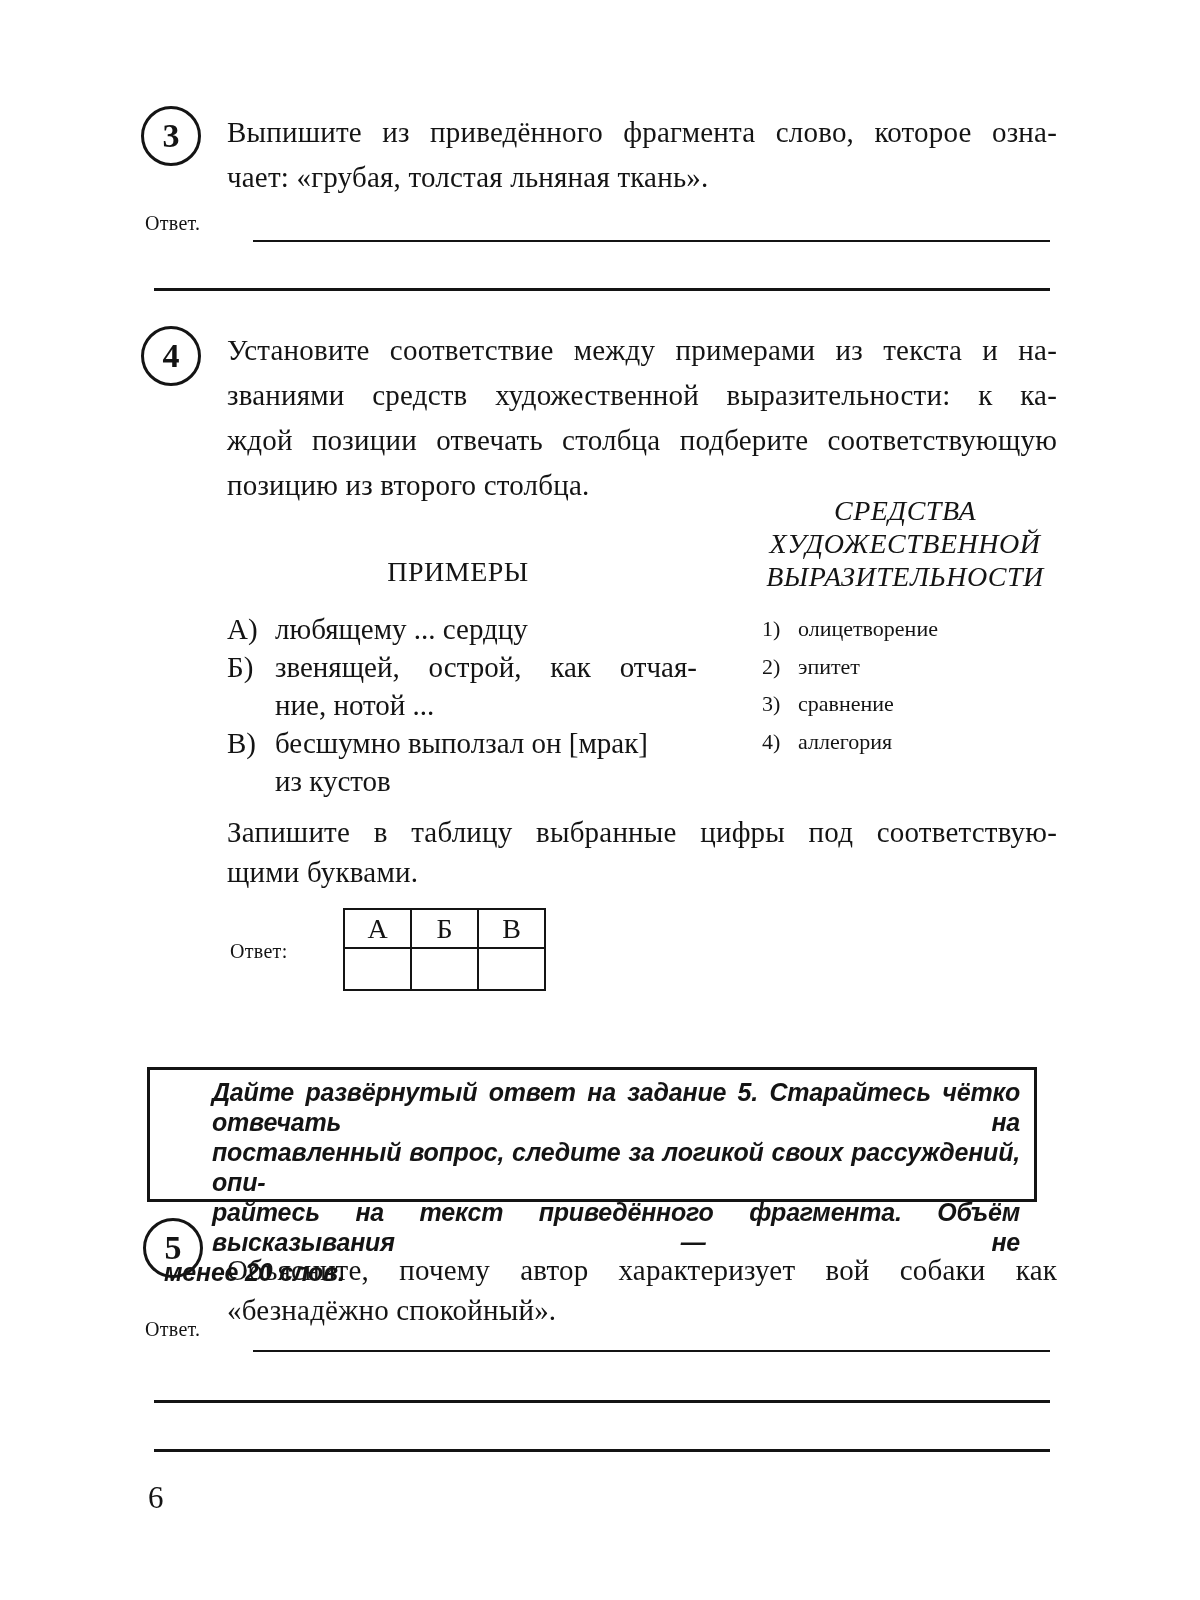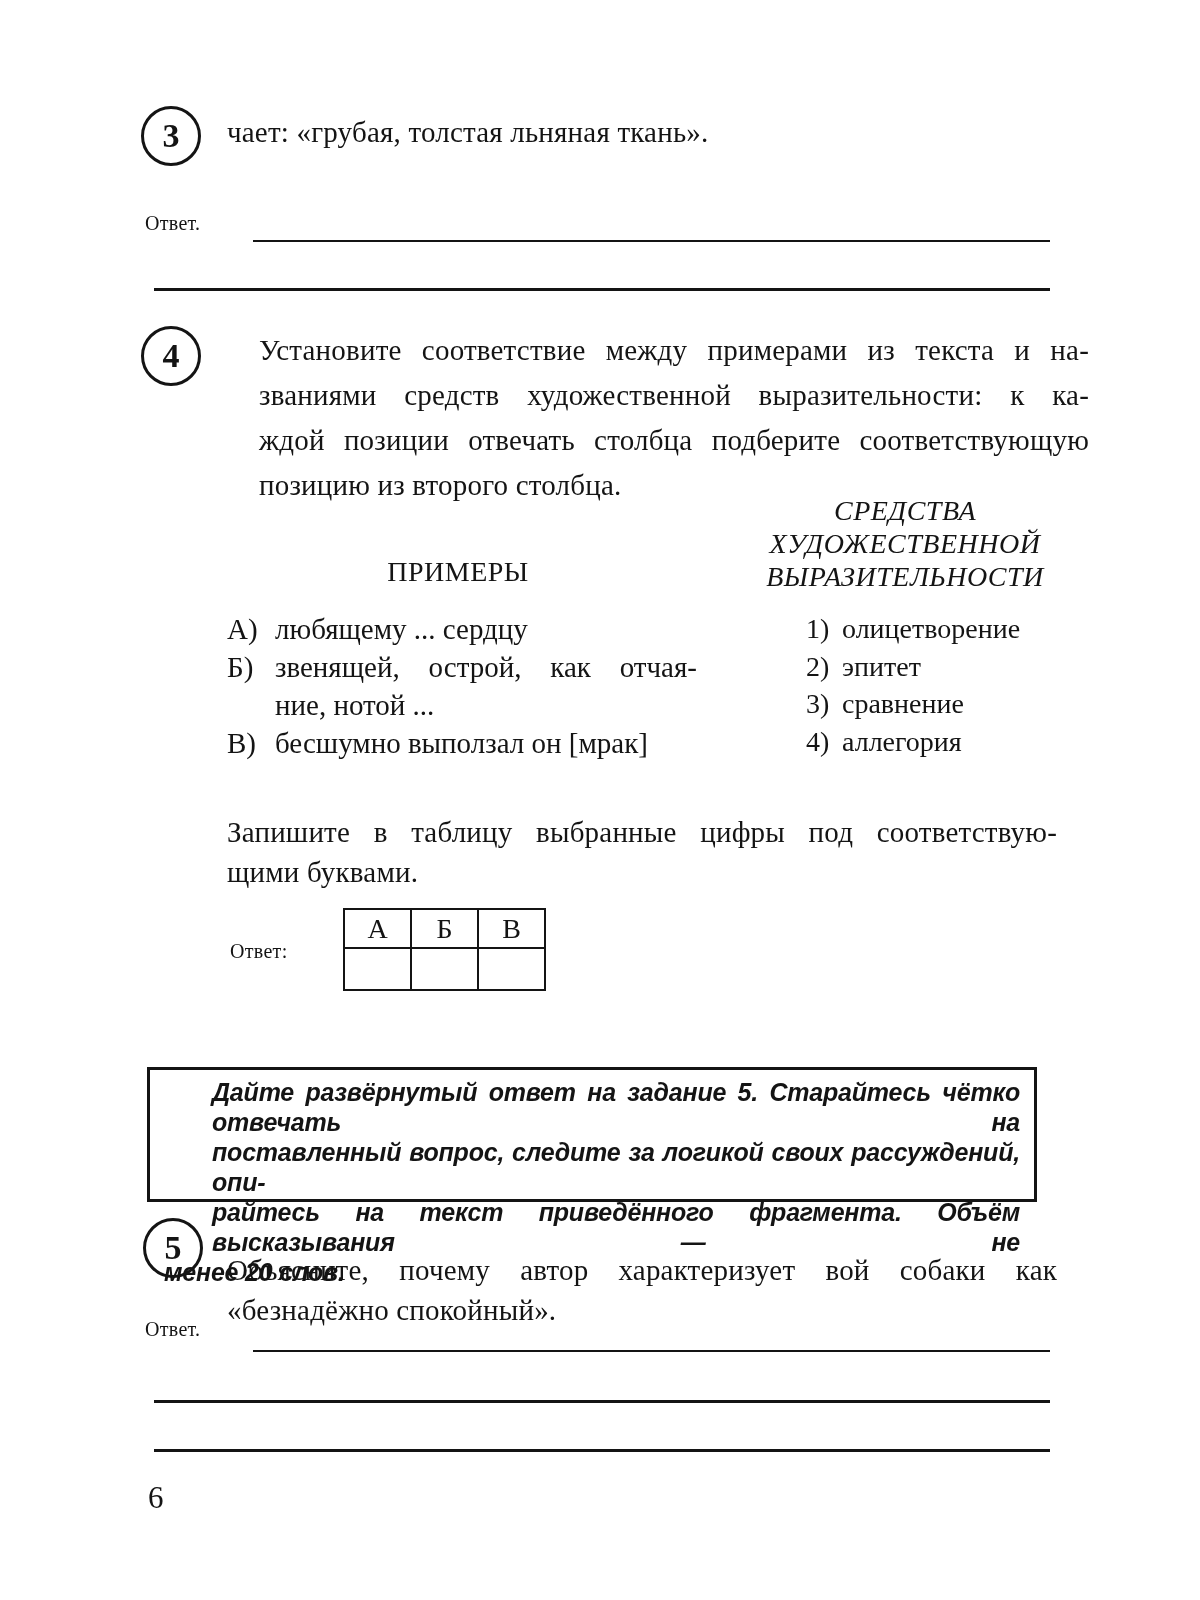--- a/index.html
+++ b/index.html
@@ -25,21 +25,21 @@
   .para .jl{text-align:justify;text-align-last:justify;}
   .label{font-size:20px;letter-spacing:0.3px;}
   .ansline{position:absolute;border-top:2px solid #141414;}
   .rule{position:absolute;border-top:3px solid #141414;}
   .colhead{font-size:28px;letter-spacing:0.5px;text-align:center;}
   .ex-list{font-size:29px;line-height:38px;}
   .ex-row{display:flex;}
   .ex-letter{width:48px;flex:0 0 48px;}
   .ex-text{flex:1;}
   .ex-text .jl{text-align:justify;text-align-last:justify;}
-  .opt-list{font-size:28px;line-height:37.5px;margin-left:44px;}
+  .opt-list{font-size:22px;line-height:37.5px;}
   .opt-num{display:inline-block;min-width:36px;}
   .answer-table{border-collapse:collapse;table-layout:fixed;}
   .answer-table td{
     border:2px solid #141414;
     width:65px;text-align:center;vertical-align:middle;
     font-size:28px;padding:0;
   }
   .answer-table .hrow td{height:37px;}
   .answer-table .brow td{height:40px;}
   .notice{
@@ -57,31 +57,32 @@
 </style>
 </head>
 <body>
 
 <div class="page">
 
   <div class="circle" style="left:141px;top:106px;">
     <span>3</span>
   </div>
   <div class="abs para" style="left:227px;top:110px;width:830px;">
+    <div class="jl">Выпишите из приведённого фрагмента слово, которое озна-</div>
     <div>чает: «грубая, толстая льняная ткань».</div>
   </div>
   <div class="abs label" style="left:145px;top:212px;">Ответ.</div>
   <div class="ansline" style="left:253px;top:240px;width:797px;"></div>
 
   <div class="rule" style="left:154px;top:288px;width:896px;"></div>
 
   <div class="circle" style="left:141px;top:326px;">
     <span>4</span>
   </div>
-  <div class="abs para" style="left:227px;top:328px;width:830px;margin-left:32px;">
+  <div class="abs para" style="left:227px;top:328px;width:830px;">
     <div class="jl">Установите соответствие между примерами из текста и на-</div>
     <div class="jl">званиями средств художественной выразительности: к ка-</div>
     <div class="jl">ждой позиции отвечать столбца подберите соответствующую</div>
     <div>позицию из второго столбца.</div>
   </div>
 
   <div class="abs colhead" style="left:248px;top:556px;width:420px;">ПРИМЕРЫ</div>
 
   <div class="abs colhead" style="left:756px;top:494px;width:298px;line-height:33px;font-style:italic;">
     <div>СРЕДСТВА</div>
@@ -100,20 +101,21 @@
       <span class="ex-letter">Б)</span>
       <span class="ex-text">
         <div class="jl">звенящей, острой, как отчая-</div>
         <div>ние, нотой ...</div>
       </span>
     </div>
     <div class="ex-row">
       <span class="ex-letter">В)</span>
       <span class="ex-text">
         <div>бесшумно выползал он [мрак]</div>
+        <div>из кустов</div>
       </span>
     </div>
   </div>
 
   <div class="abs opt-list" style="left:762px;top:610px;width:300px;">
     <div><span class="opt-num">1)</span><span>олицетворение</span></div>
     <div><span class="opt-num">2)</span><span>эпитет</span></div>
     <div><span class="opt-num">3)</span><span>сравнение</span></div>
     <div><span class="opt-num">4)</span><span>аллегория</span></div>
   </div>

